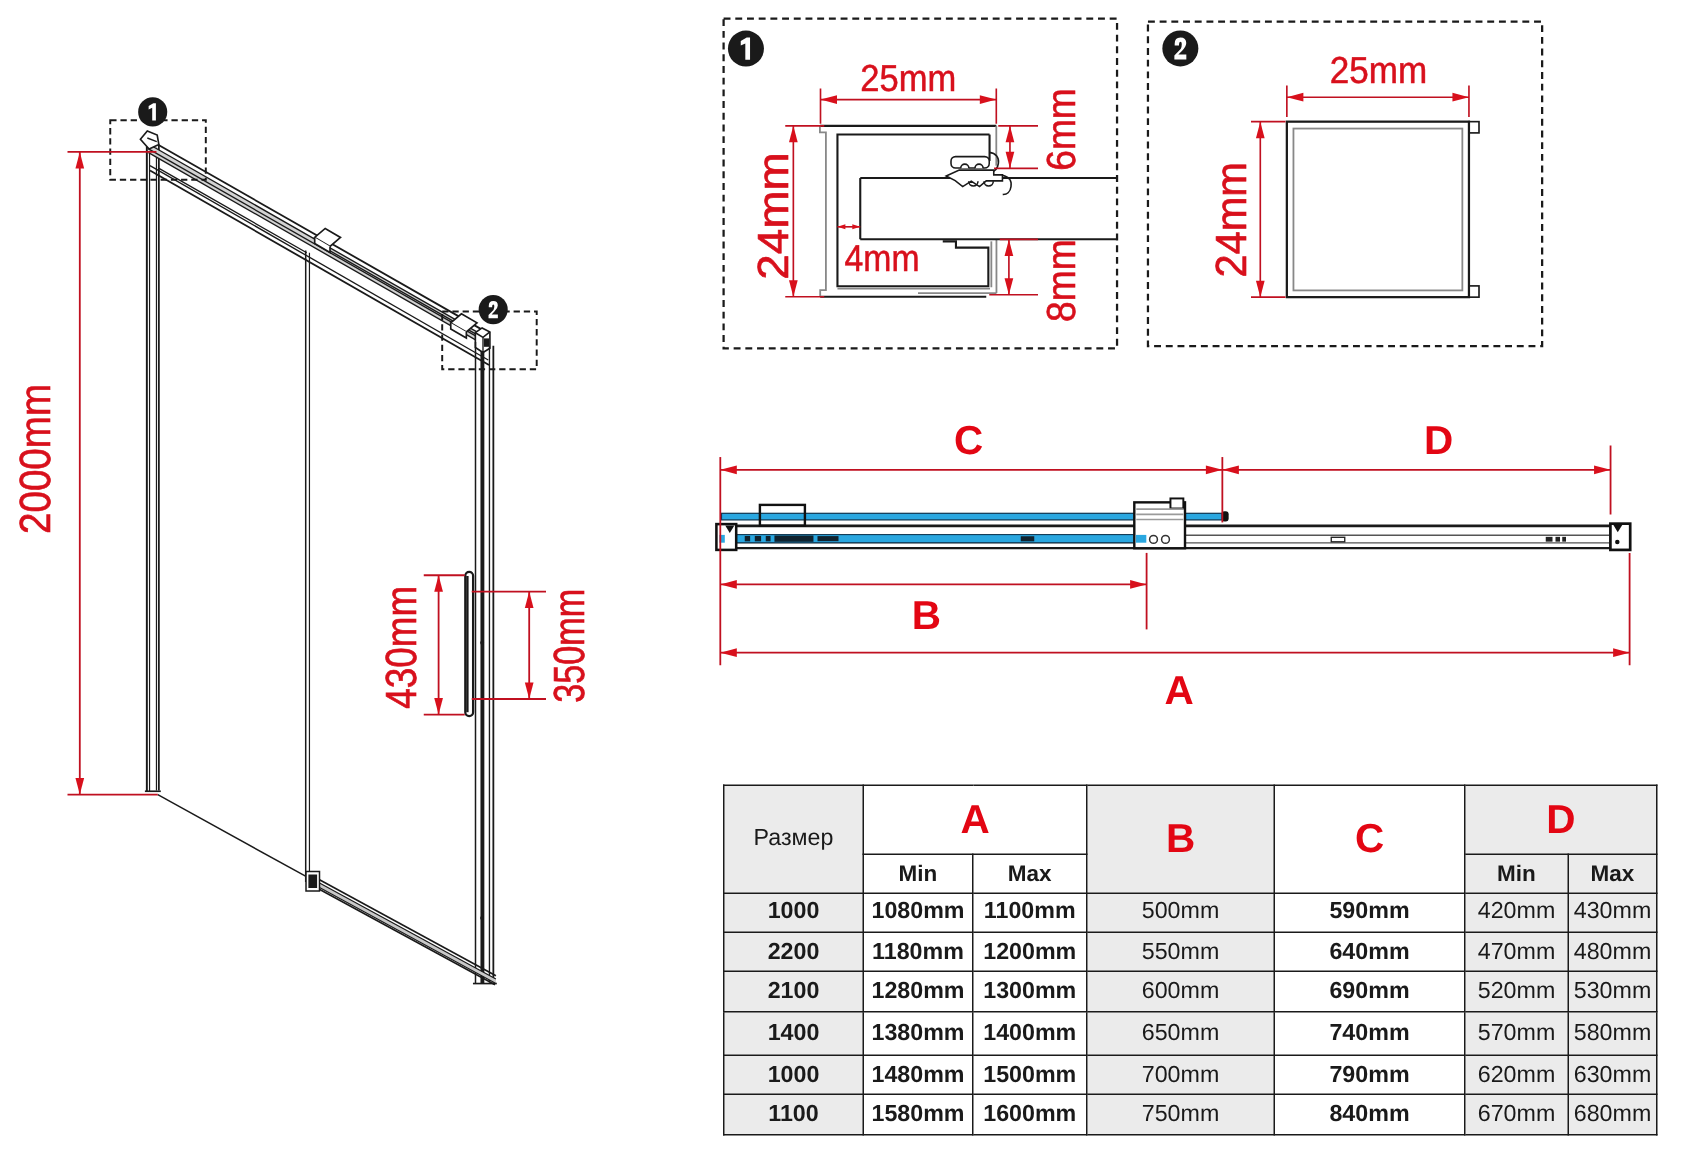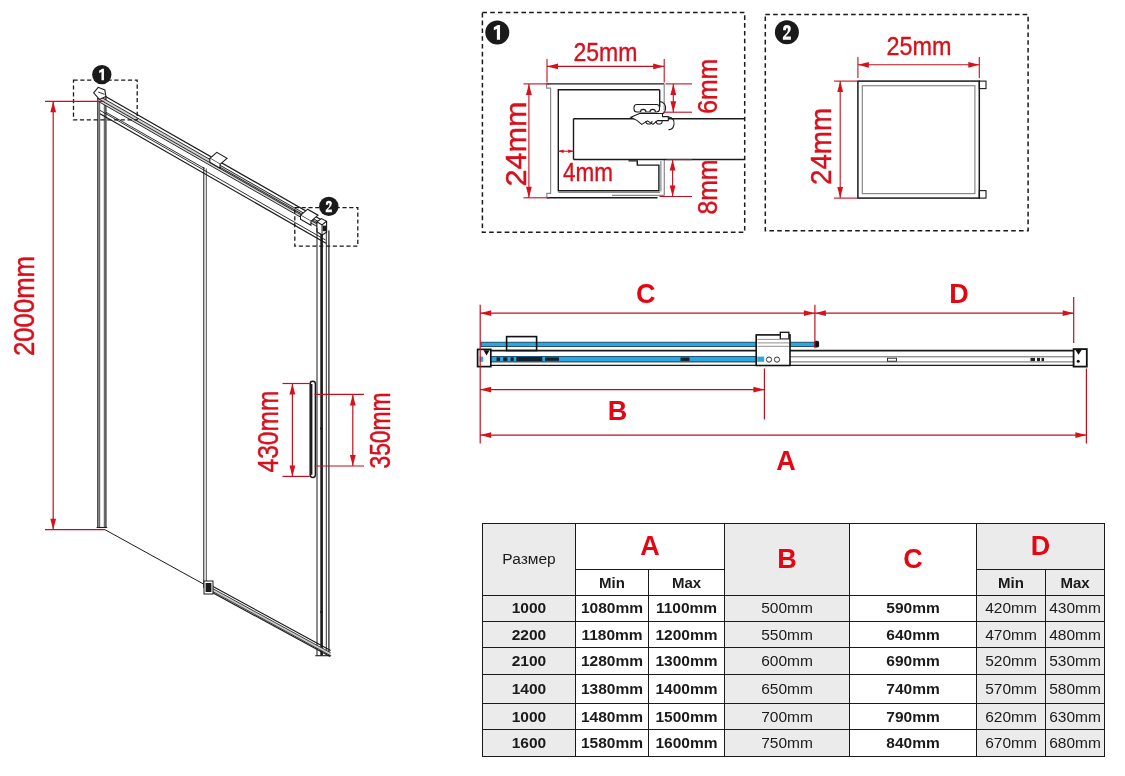--- a/index.html
+++ b/index.html
@@ -455,21 +455,21 @@
         <td class="g lbl">1000</td>
         <td class="w dat">1480mm</td>
         <td class="w dat">1500mm</td>
         <td class="g dat">700mm</td>
         <td class="w dat">790mm</td>
         <td class="g dat">620mm</td>
         <td class="g dat">630mm</td>
       </tr>
 
   <tr style="height:26.35px">
-        <td class="g lbl">1600</td>
+        <td class="g lbl">1100</td>
         <td class="w dat">1580mm</td>
         <td class="w dat">1600mm</td>
         <td class="g dat">750mm</td>
         <td class="w dat">840mm</td>
         <td class="g dat">670mm</td>
         <td class="g dat">680mm</td>
       </tr>
   </tbody>
 </table>
 

